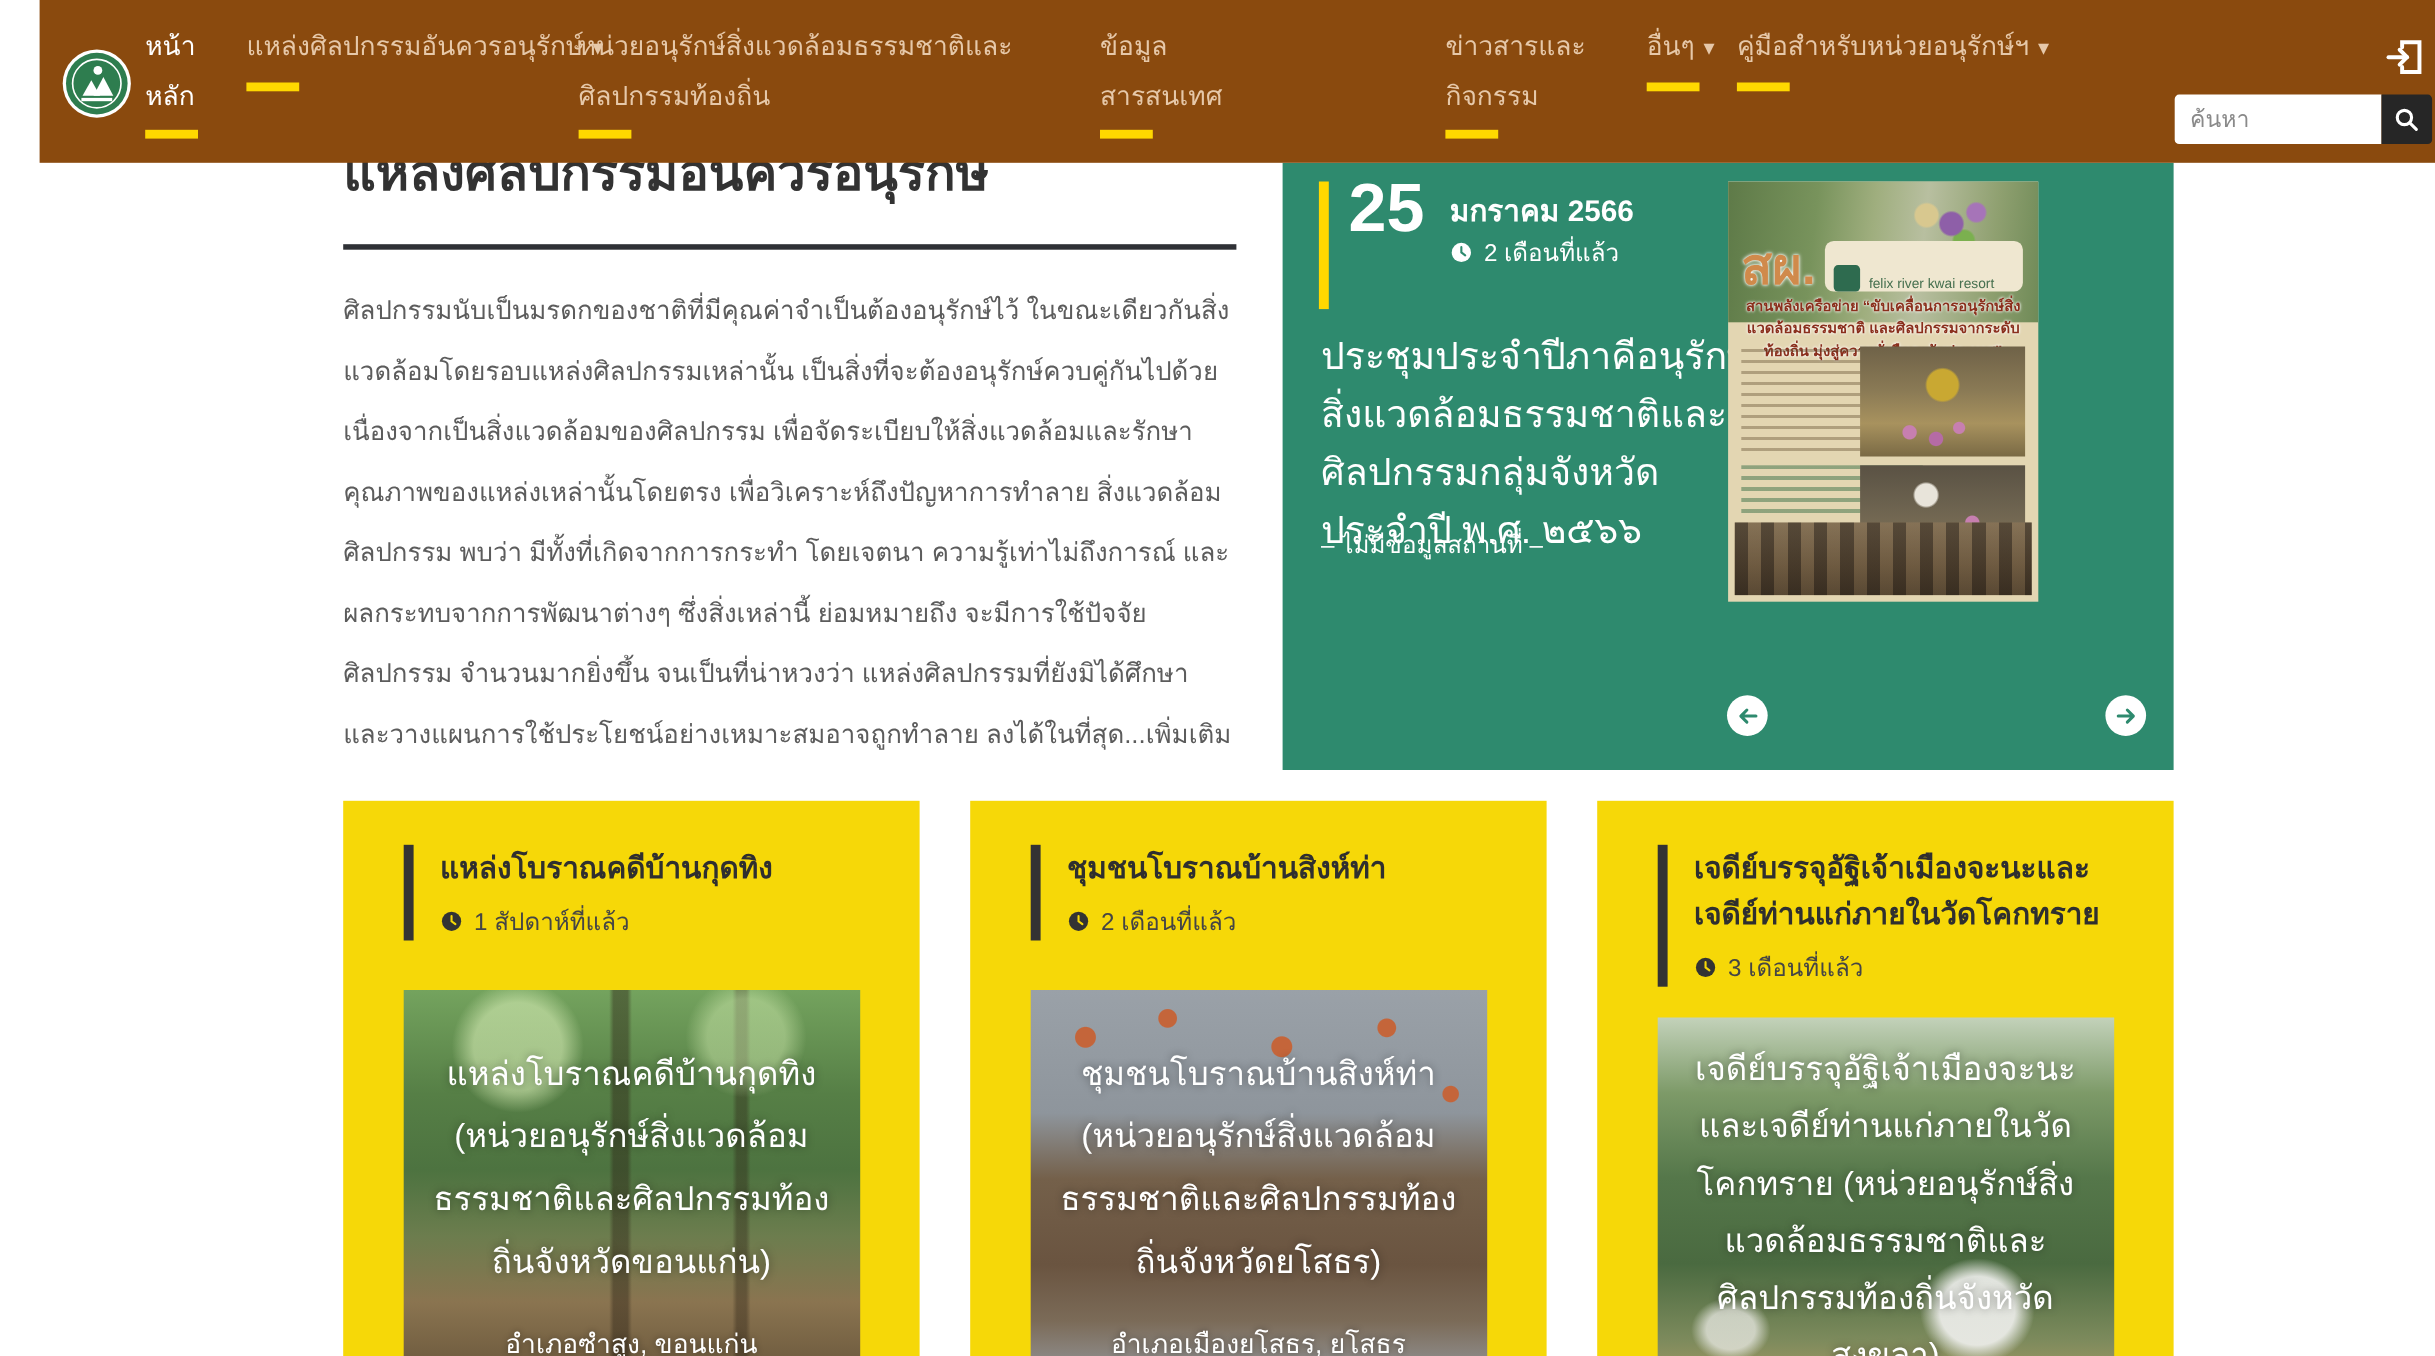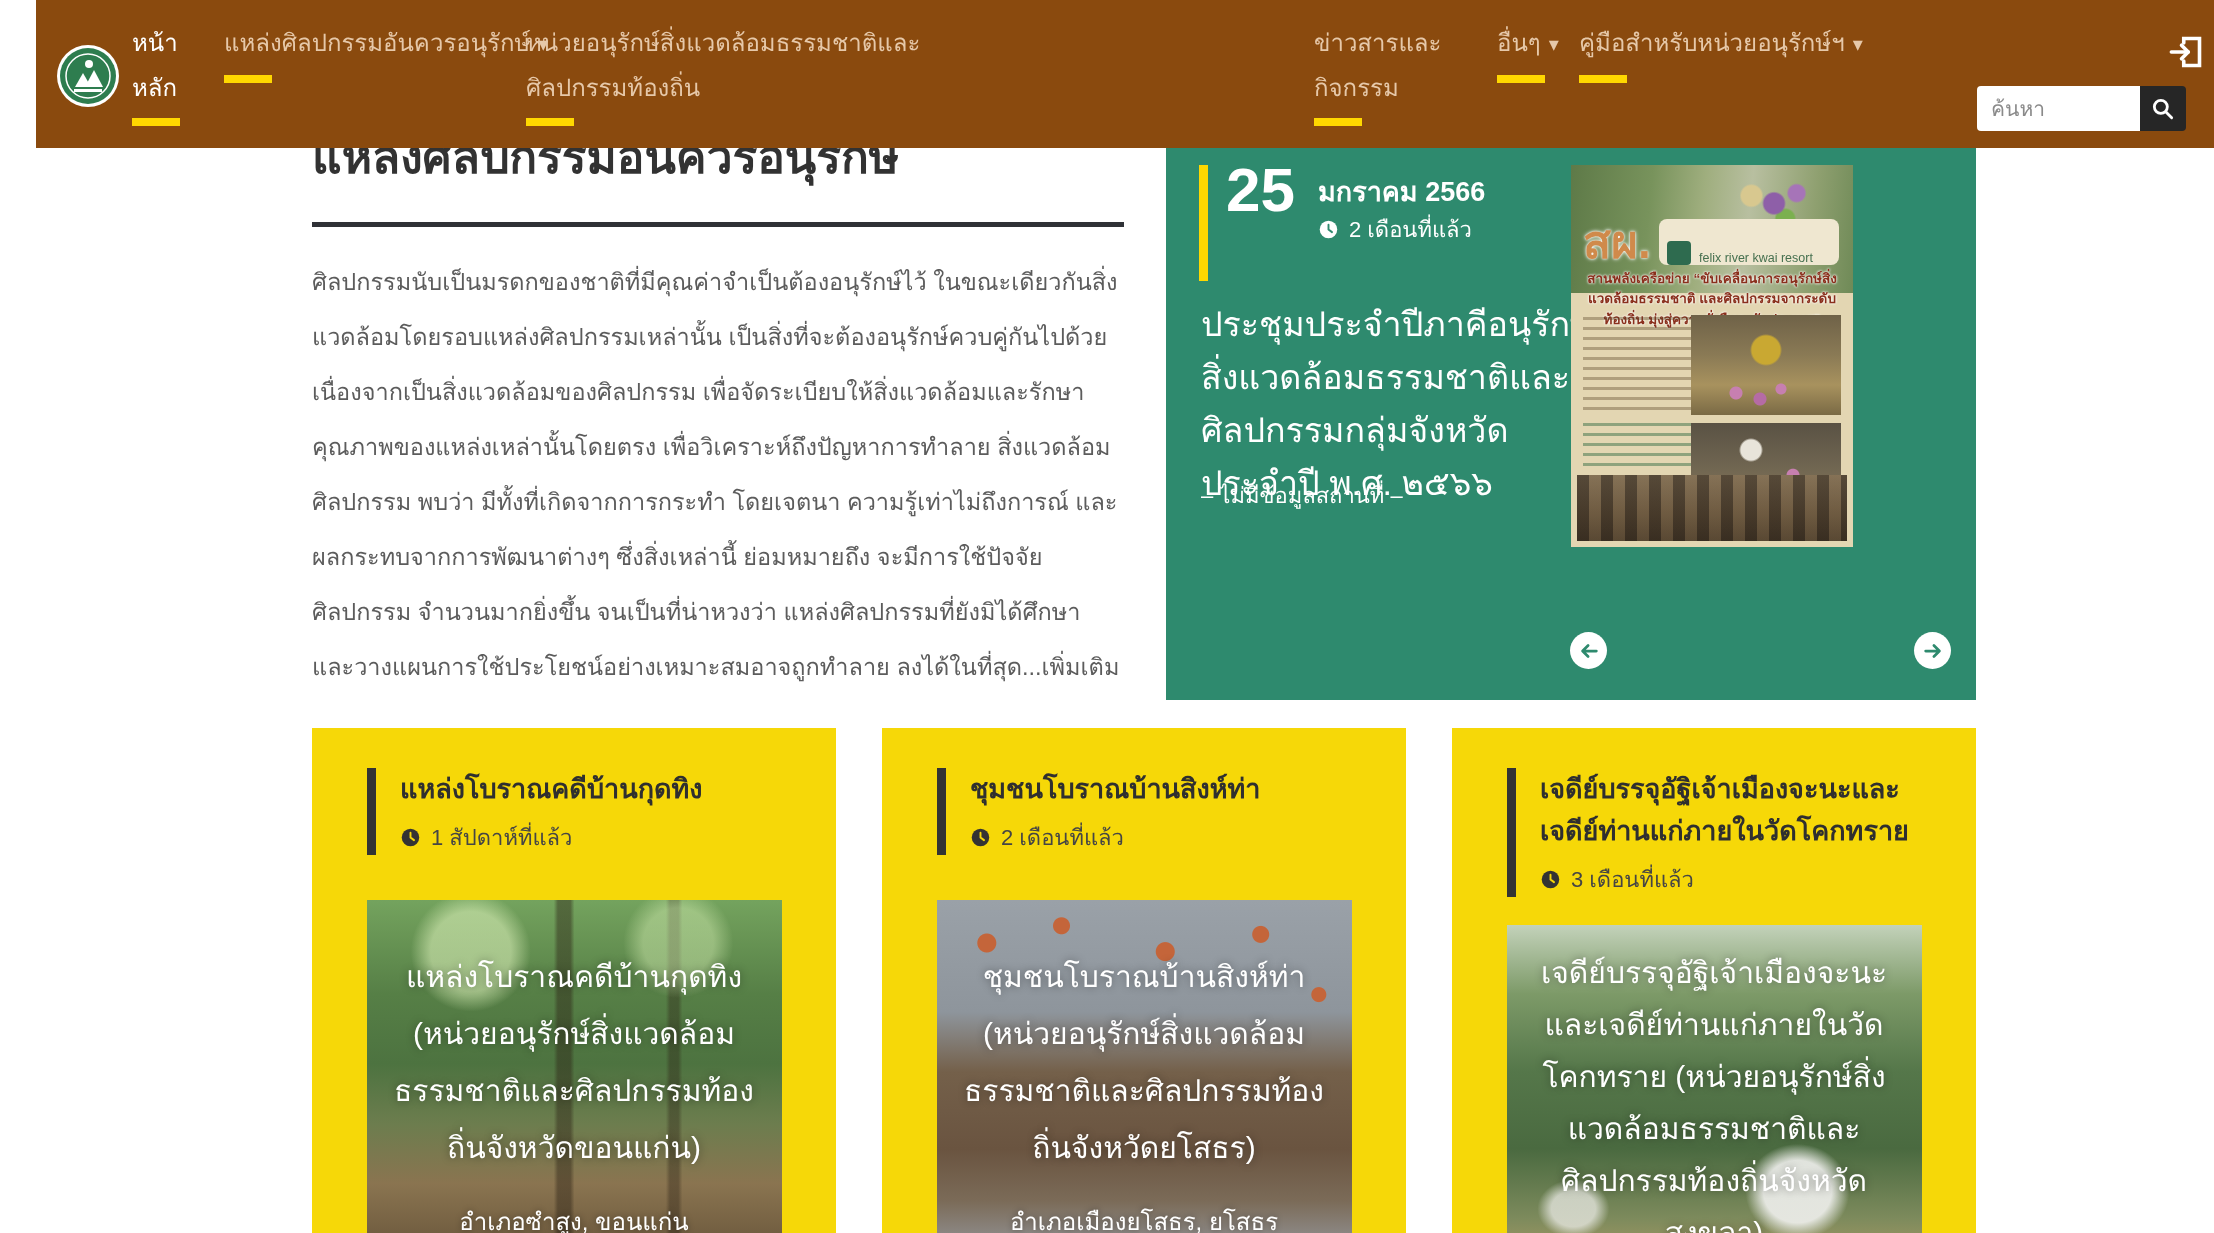--- a/index.html
+++ b/index.html
@@ -23,21 +23,21 @@
   .ni2 { left:188px; }
   .ni3 { left:490px; width:462px; }
   .ni4 { left:964px; width:132px; }
   .ni5 { left:1115px; width:142px; }
   .ni6 { left:1278px; width:152px; }
   .ni7 { left:1461px; }
   .ni8 { left:1543px; }
   .login-btn { position:absolute; left:2130px; top:34px; width:40px; height:38px;
     cursor:pointer; background:none; border:none; padding:0; }
   .search-wrap { position:absolute; left:1941px; top:86px; display:flex; }
-  .search-input { width:163px; height:45px; border:none; border-radius:4px 0 0 4px;
+  .search-input { width:188px; height:45px; border:none; border-radius:4px 0 0 4px;
     padding:0 14px; font-size:21px; color:#555; outline:none; }
   .search-input::placeholder { color:#8a8a8a; }
   .search-btn { width:46px; height:45px; background:#262626; border:none;
     border-radius:0 4px 4px 0; cursor:pointer; display:flex; align-items:center;
     justify-content:center; }
 
   
   .main-col { position:absolute; left:276px; top:128px; width:815px; z-index:1; }
   .page-title { font-size:46px; font-weight:bold; color:#323232; margin:0; line-height:1.3; }
   .divider { width:812px; height:5px; background:#2f3136; margin-top:34px; }
@@ -149,20 +149,23 @@
 
     <div class="nav-item active ni1">
       <span>หน้าหลัก</span>
     </div>
     <div class="nav-item ni2">
       <span>แหล่งศิลปกรรมอันควรอนุรักษ์</span><span class="caret"></span>
     </div>
     <div class="nav-item ni3">
       <span>หน่วยอนุรักษ์สิ่งแวดล้อมธรรมชาติและศิลปกรรมท้องถิ่น</span>
     </div>
+    <div class="nav-item ni4">
+      <span>ข้อมูลสารสนเทศ</span>
+    </div>
     <div class="nav-item ni6">
       <span>ข่าวสารและกิจกรรม</span>
     </div>
     <div class="nav-item ni7">
       <span>อื่นๆ</span><span class="caret"></span>
     </div>
     <div class="nav-item ni8">
       <span>คู่มือสำหรับหน่วยอนุรักษ์ฯ</span><span class="caret"></span>
     </div>
 

